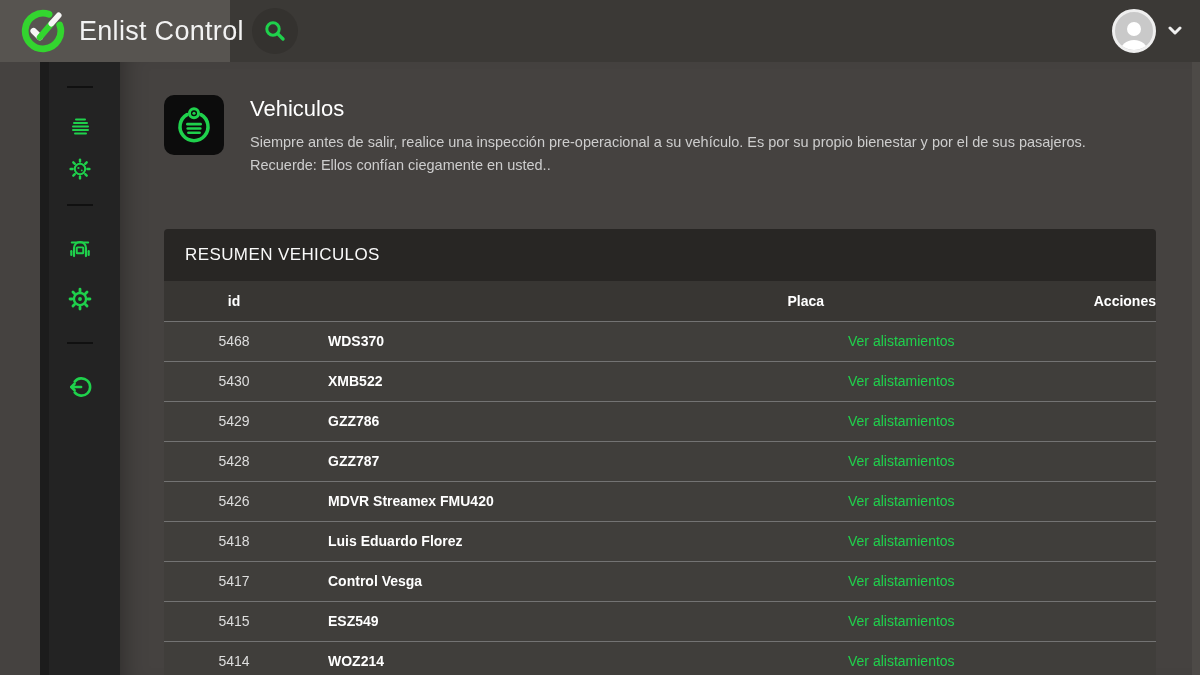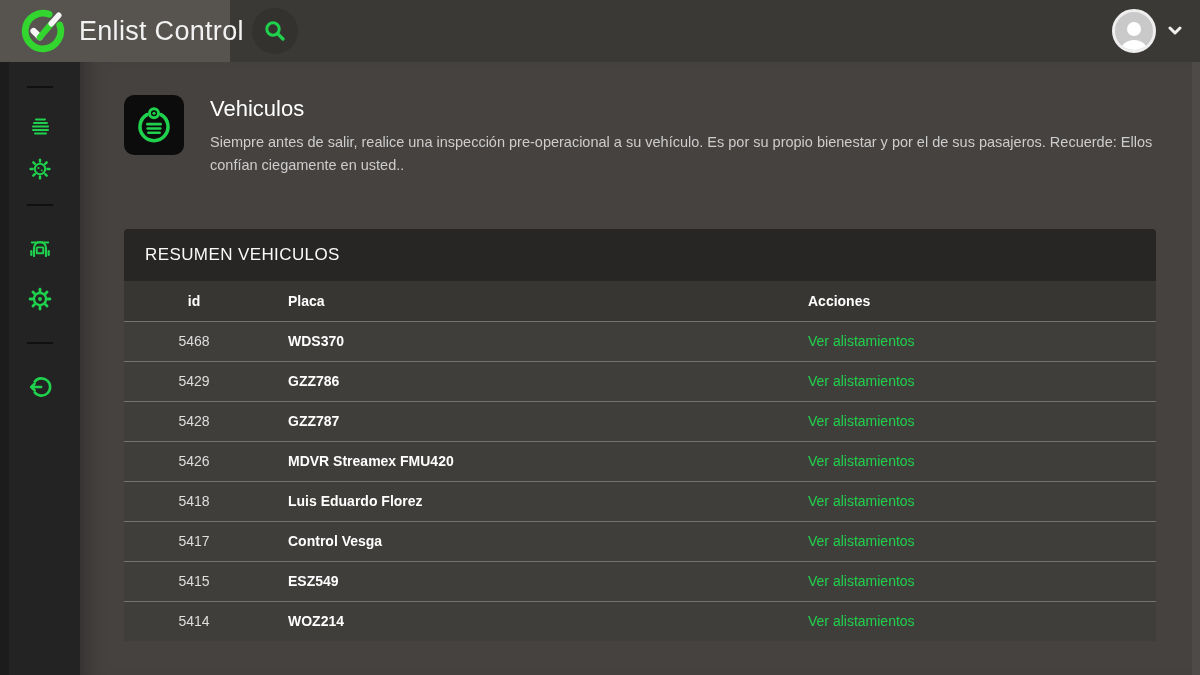--- a/index.html
+++ b/index.html
@@ -12,21 +12,21 @@
   .brand-logo { width:46px; height:46px; flex:0 0 auto; }
   .brand-name { color:#f2f2f2; font-size:27px; margin-left:13px; letter-spacing:.3px; white-space:nowrap; font-weight:400; }
   .search-btn { width:46px; height:46px; border-radius:50%; background:#34322f; border:none; margin-left:22px;
                 display:flex; align-items:center; justify-content:center; cursor:pointer; }
   .user-menu { margin-left:auto; display:flex; align-items:center; padding-right:18px; }
   .avatar { width:44px; height:44px; border-radius:50%; background:#c9c9c9; border:3px solid #efefef;
             display:flex; align-items:flex-end; justify-content:center; overflow:hidden; cursor:pointer; }
   .chevron { margin-left:12px; cursor:pointer; display:flex; }
 
   
-  .app-body { display:flex; height:613px; }
+  .app-body { display:flex; height:613px;margin-left:40px; }
   .sidebar { position:relative; width:80px; background:#232323; display:flex; flex-direction:column; align-items:center; }
   .sidebar::before { content:""; position:absolute; left:0; top:0; width:9px; height:100%; background:#1c1c1c; }
   .sb-divider { width:26px; height:2px; background:#101010; }
   .sb-icon { width:26px; height:26px; display:flex; align-items:center; justify-content:center; cursor:pointer; }
   .d1{margin-top:24px;} .i1{margin-top:26px;} .i2{margin-top:16px;} .d2{margin-top:22px;}
   .i3{margin-top:30px;} .i4{margin-top:24px;} .d3{margin-top:30px;} .i5{margin-top:30px;}
 
   .main { flex:1; padding:33px 44px 0 44px; background:#454240;
           box-shadow:inset 22px 0 24px -20px rgba(0,0,0,.35); }
 
@@ -35,21 +35,21 @@
   .tile { width:60px; height:60px; border-radius:10px; background:#0c0c0c; flex:0 0 auto;
           display:flex; align-items:center; justify-content:center; }
   .page-title { color:#ffffff; font-size:22px; font-weight:400; margin:1px 0 9px; }
   .page-desc { color:#cdcdcd; font-size:14.5px; line-height:23px; max-width:958px; }
 
   
   .panel { margin-top:52px; }
   .panel-header { height:52px; background:#282624; border-radius:4px 4px 0 0; display:flex; align-items:center;
                   padding:0 21px; color:#fafafa; font-size:17px; letter-spacing:.4px; font-weight:400; }
   table { width:100%; border-collapse:collapse; font-size:14px; table-layout:fixed; }
-  thead th { background:#383633; height:40px; color:#ffffff; font-weight:700; text-align:left; }
+  thead th { background:#383633; height:40px; color:#ffffff; font-weight:700; text-align:right; }
   th.c-id, td.c-id { width:140px; text-align:center; }
   th.c-placa, td.c-placa { width:520px; padding-left:24px; }
   th.c-actions, td.c-actions { padding-left:24px; }
   tbody td { background:#403e3b; height:40px; border-top:1px solid #737373; }
   td.c-id { color:#dedede; }
   td.c-placa { color:#ffffff; font-weight:700; }
   .action-link { color:#1fd14c; text-decoration:none; cursor:pointer; }
 
   
   .scrollbar { position:fixed; right:0; top:62px; width:8px; height:613px; background:#4d4a47; }
@@ -194,20 +194,25 @@
             <th class="c-actions">Acciones</th>
           </tr>
         </thead>
         <tbody id="vehicle-rows">
             <tr>
               <td class="c-id">5468</td>
               <td class="c-placa">WDS370</td>
               <td class="c-actions"><a class="action-link">Ver alistamientos</a></td>
             </tr>
             <tr>
+              <td class="c-id">5430</td>
+              <td class="c-placa">XMB522</td>
+              <td class="c-actions"><a class="action-link">Ver alistamientos</a></td>
+            </tr>
+            <tr>
               <td class="c-id">5429</td>
               <td class="c-placa">GZZ786</td>
               <td class="c-actions"><a class="action-link">Ver alistamientos</a></td>
             </tr>
             <tr>
               <td class="c-id">5428</td>
               <td class="c-placa">GZZ787</td>
               <td class="c-actions"><a class="action-link">Ver alistamientos</a></td>
             </tr>
             <tr>

